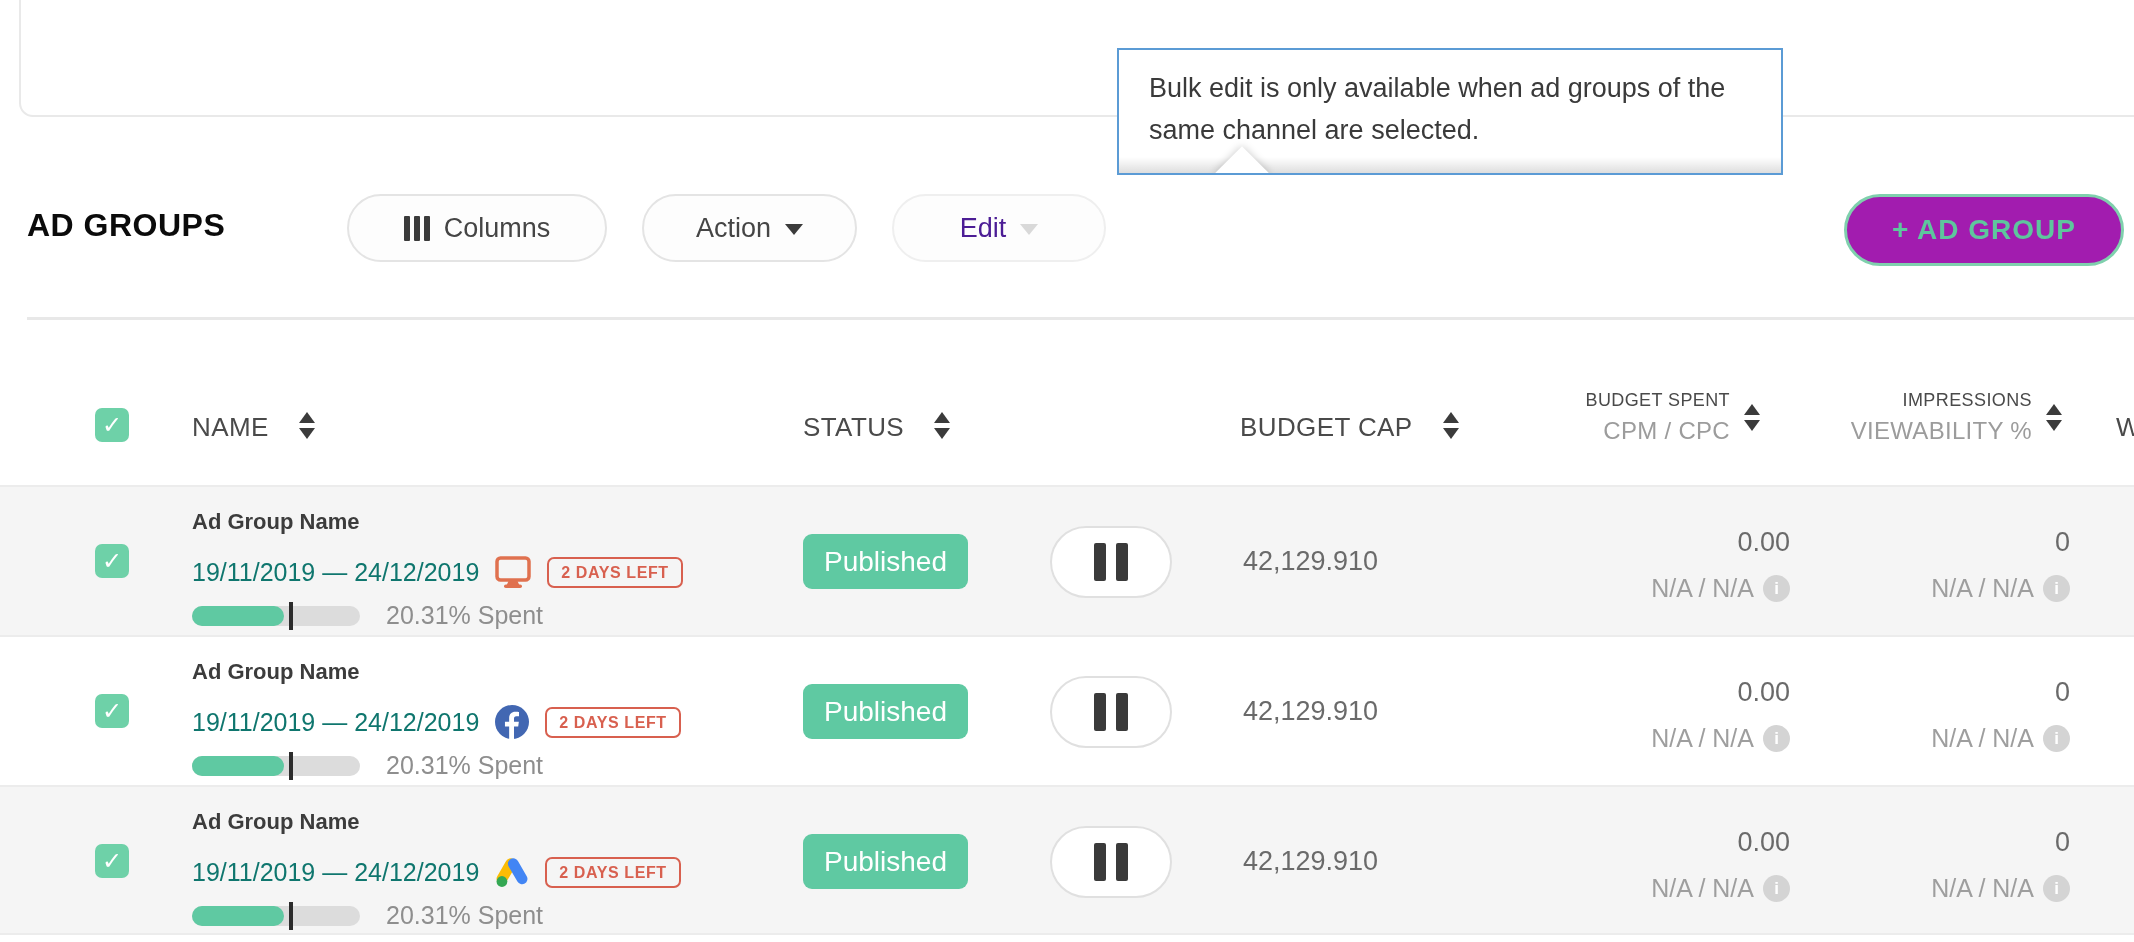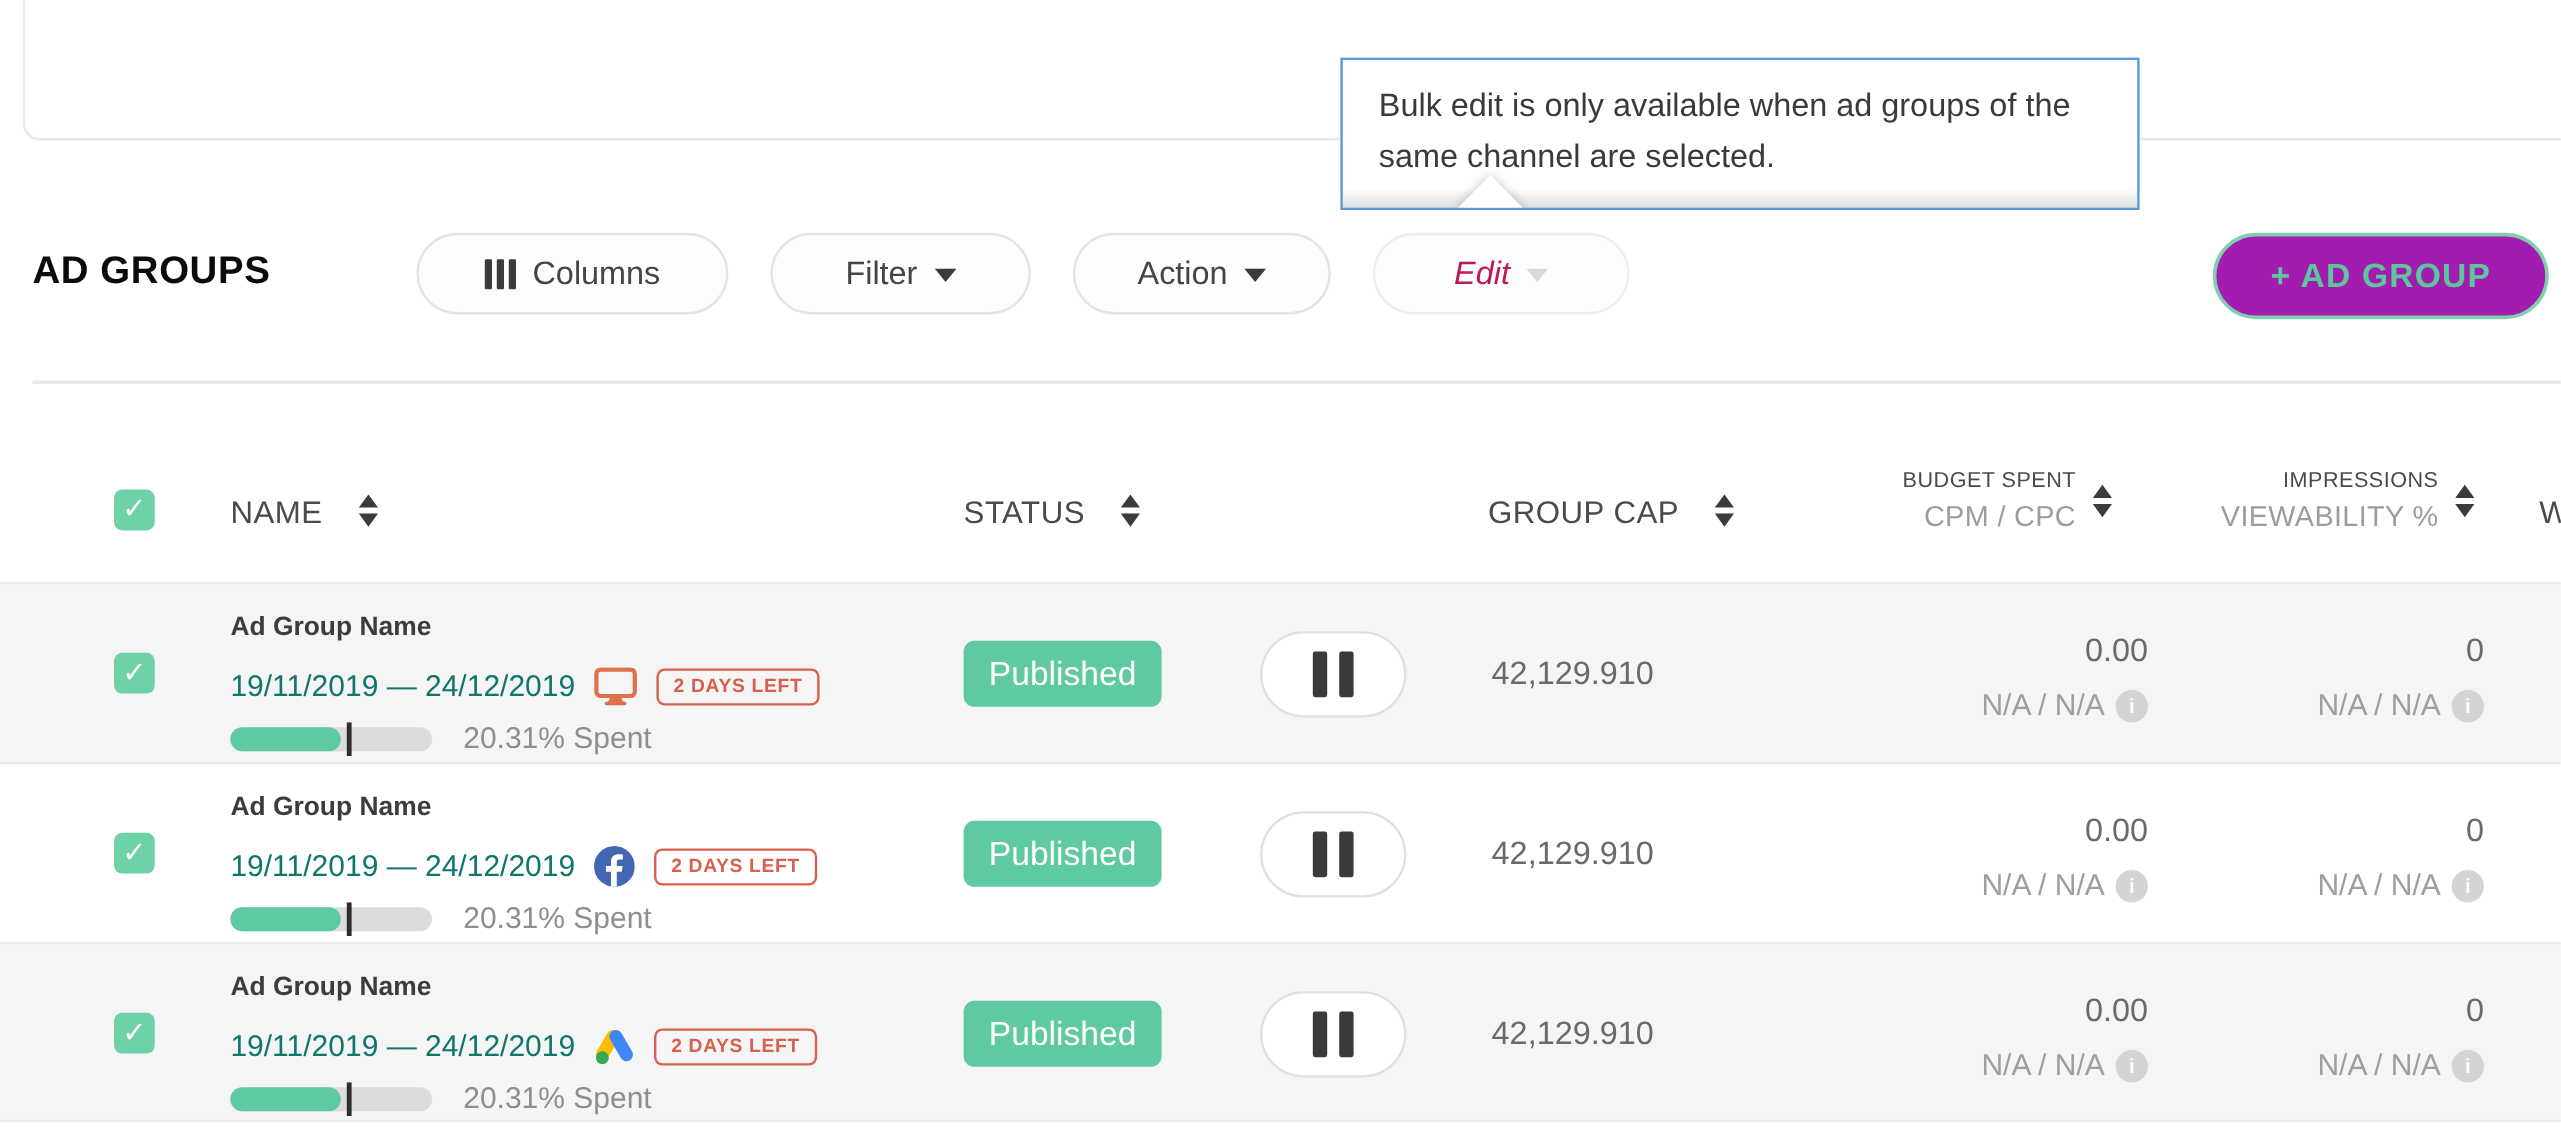--- a/index.html
+++ b/index.html
@@ -42,21 +42,21 @@
   }
   .btn-row { position: absolute; left: 347px; top: 194px; display: flex; gap: 35px; }
   .pill-btn {
     height: 68px; border: 2px solid #e4e4e4; border-radius: 34px; background: #fdfdfd;
     display: inline-flex; align-items: center; justify-content: center; gap: 14px;
     font-size: 27px; color: #454545; font-family: inherit; cursor: pointer; padding: 0 10px;
   }
   .btn-columns { min-width: 260px; }
   .btn-filter  { min-width: 217px; }
   .btn-action  { min-width: 215px; }
-  .btn-edit    { min-width: 214px; color: #be185d; border-color: #efefef; cursor: default; font-style: italic; }
+  .btn-edit    { min-width: 214px; color: #4c1d95; border-color: #efefef; cursor: default; }
   .cols-icon { display: inline-flex; gap: 4px; }
   .cols-icon i { display: block; width: 6px; height: 25px; background: #3b3b3b; border-radius: 1px; }
   .dd-caret { width: 0; height: 0; border-left: 9px solid transparent; border-right: 9px solid transparent; border-top: 11px solid #3b3b3b; margin-top: 3px; }
   .btn-edit .dd-caret { border-top-color: #d9d9d9; }
   .add-group-btn {
     position: absolute; left: 1844px; top: 194px; width: 280px; height: 72px;
     border: 3px solid #7fd0ad; border-radius: 36px; background: #a21caf;
     display: flex; align-items: center; justify-content: center;
     font-size: 28px; font-weight: 700; letter-spacing: 1px; color: #5ec69d;
     font-family: inherit; cursor: pointer;
@@ -148,24 +148,20 @@
 <div class="page-title">AD GROUPS</div>
 <div class="btn-row">
   <button class="pill-btn btn-columns">
     <span class="cols-icon">
         <i></i>
         <i></i>
         <i></i>
       </span>
     <span>Columns</span>
   </button>
-  <button class="pill-btn btn-filter">
-    <span>Filter</span>
-    <span class="dd-caret"></span>
-  </button>
   <button class="pill-btn btn-action">
     <span>Action</span>
     <span class="dd-caret"></span>
   </button>
   <button class="pill-btn btn-edit">
     <span>Edit</span>
     <span class="dd-caret"></span>
   </button>
 </div>
 <button class="add-group-btn">+ AD GROUP</button>
@@ -187,21 +183,21 @@
 
   <div class="th th-status">
     <span>STATUS</span>
     <span class="sort">
         <i class="up"></i>
         <i class="dn"></i>
       </span>
   </div>
 
   <div class="th th-cap">
-    <span>GROUP CAP</span>
+    <span>BUDGET CAP</span>
     <span class="sort">
         <i class="up"></i>
         <i class="dn"></i>
       </span>
   </div>
 
   <div class="th-multi th-spent">
     <span class="lines">
       <span class="l1" style="display:block;">BUDGET SPENT</span>
       <span class="l2" style="display:block;">CPM / CPC</span>

